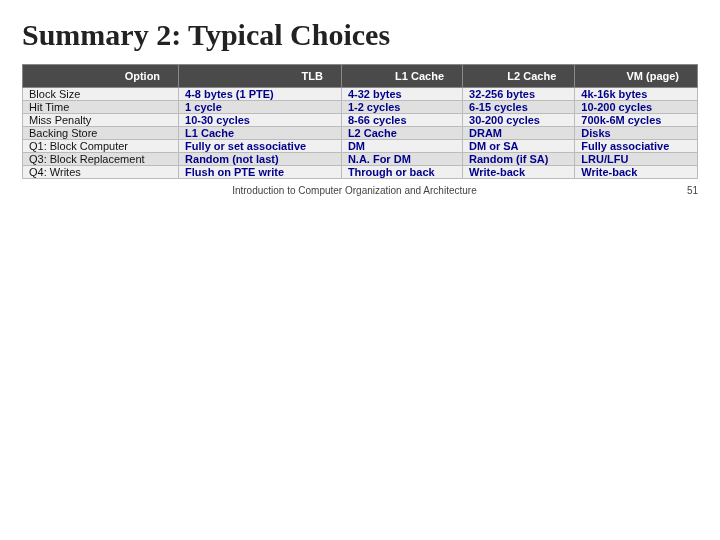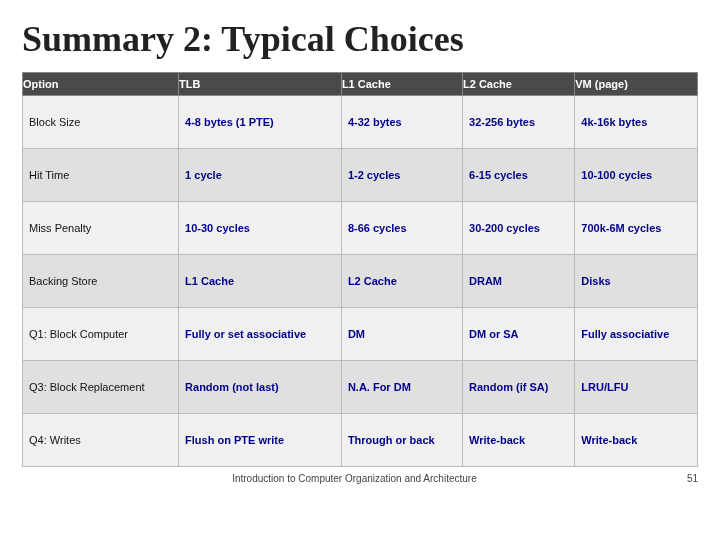--- a/index.html
+++ b/index.html
@@ -11,49 +11,49 @@
       overflow: hidden;
     }
     .page {
       width: 720px;
       height: 540px;
       padding: 18px 22px 10px 22px;
       display: flex;
       flex-direction: column;
     }
     .title {
-      font-size: 36px;
+      font-size: 30px;
       font-weight: bold;
       color: #222;
       margin-bottom: 12px;
       font-family: Georgia, serif;
     }
     table {
       width: 100%;
       border-collapse: collapse;
       font-size: 11px;
     }
     thead tr {
       background: #4a4a4a;
       color: #fff;
     }
     thead th {
-      padding: 5px 0;
-      text-align: left;
+      padding: 5px 18px;
+      text-align: right;
       font-weight: bold;
       border: 1px solid #888;
     }
     tbody tr:nth-child(odd) {
       background: #f0f0f0;
     }
     tbody tr:nth-child(even) {
       background: #e0e0e0;
     }
     tbody td {
-      padding: 20px 6px;
+      padding: 0 6px;
       border: 1px solid #bbb;
       vertical-align: top;
     }
     tbody td:first-child {
       color: #111;
       font-weight: normal;
     }
     tbody td:not(:first-child) {
       color: #00008b;
       font-weight: bold;
@@ -86,21 +86,21 @@
           <td>4-8 bytes (1 PTE)</td>
           <td>4-32 bytes</td>
           <td>32-256 bytes</td>
           <td>4k-16k bytes</td>
         </tr>
         <tr>
           <td>Hit Time</td>
           <td>1 cycle</td>
           <td>1-2 cycles</td>
           <td>6-15 cycles</td>
-          <td>10-100 cycles</td>
+          <td>10-200 cycles</td>
         </tr>
         <tr>
           <td>Miss Penalty</td>
           <td>10-30 cycles</td>
           <td>8-66 cycles</td>
           <td>30-200 cycles</td>
           <td>700k-6M cycles</td>
         </tr>
         <tr>
           <td>Backing Store</td>

